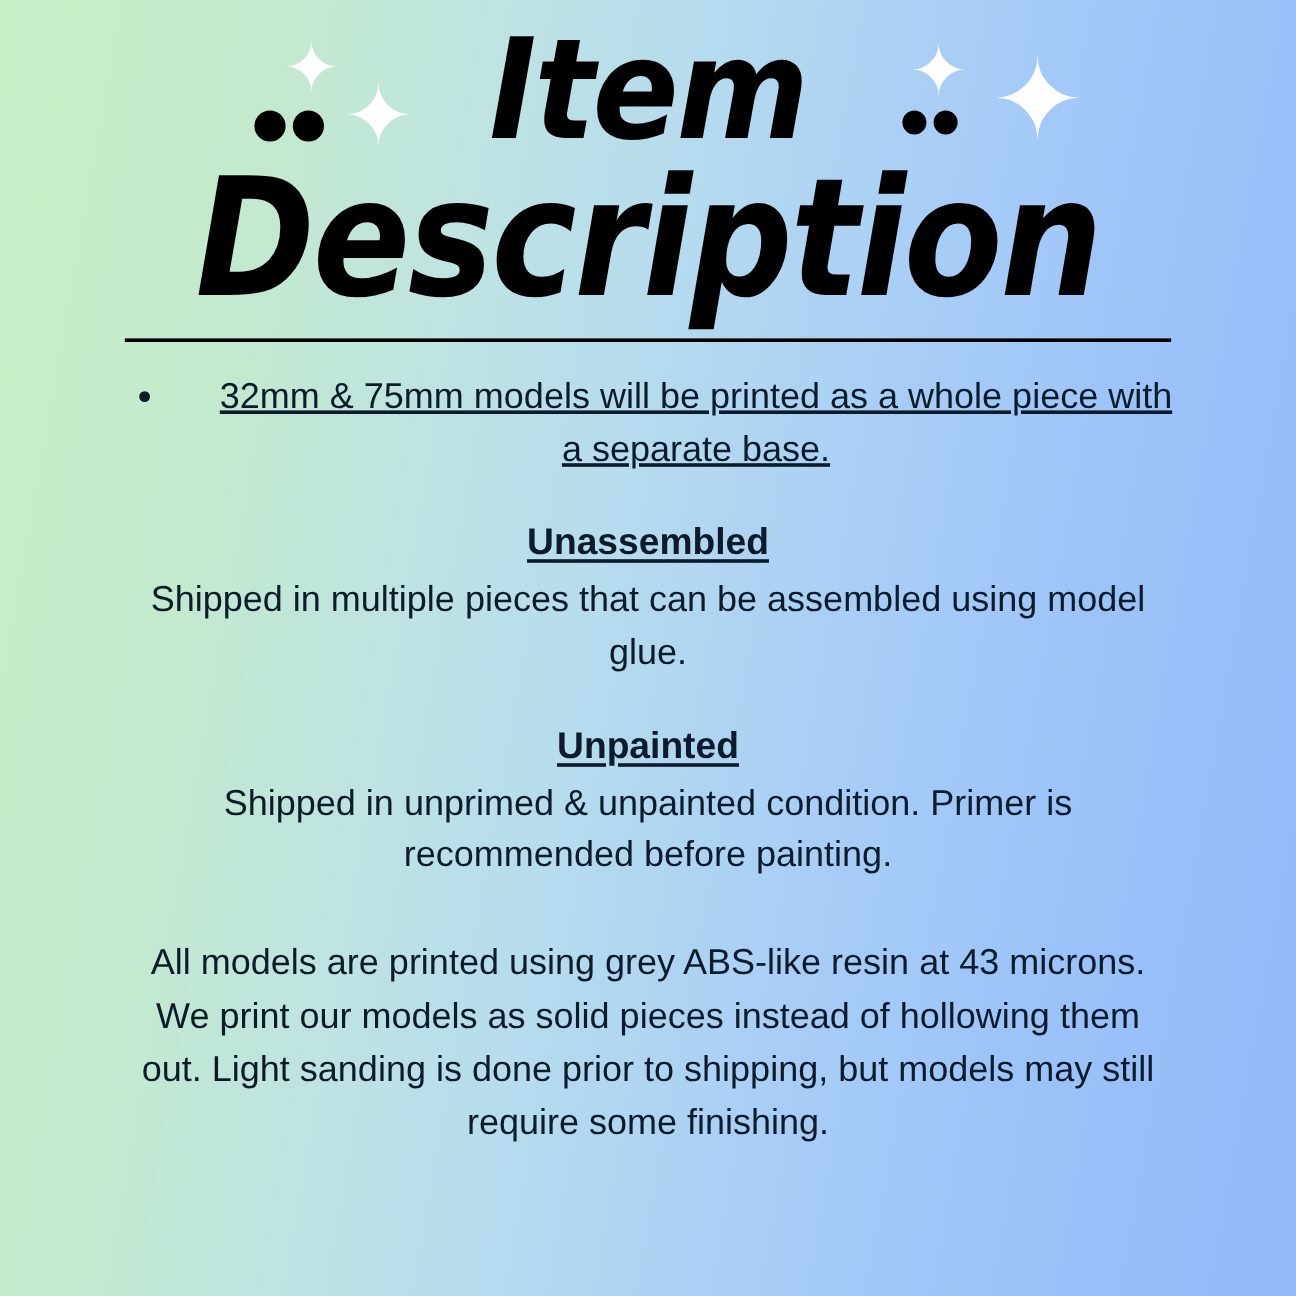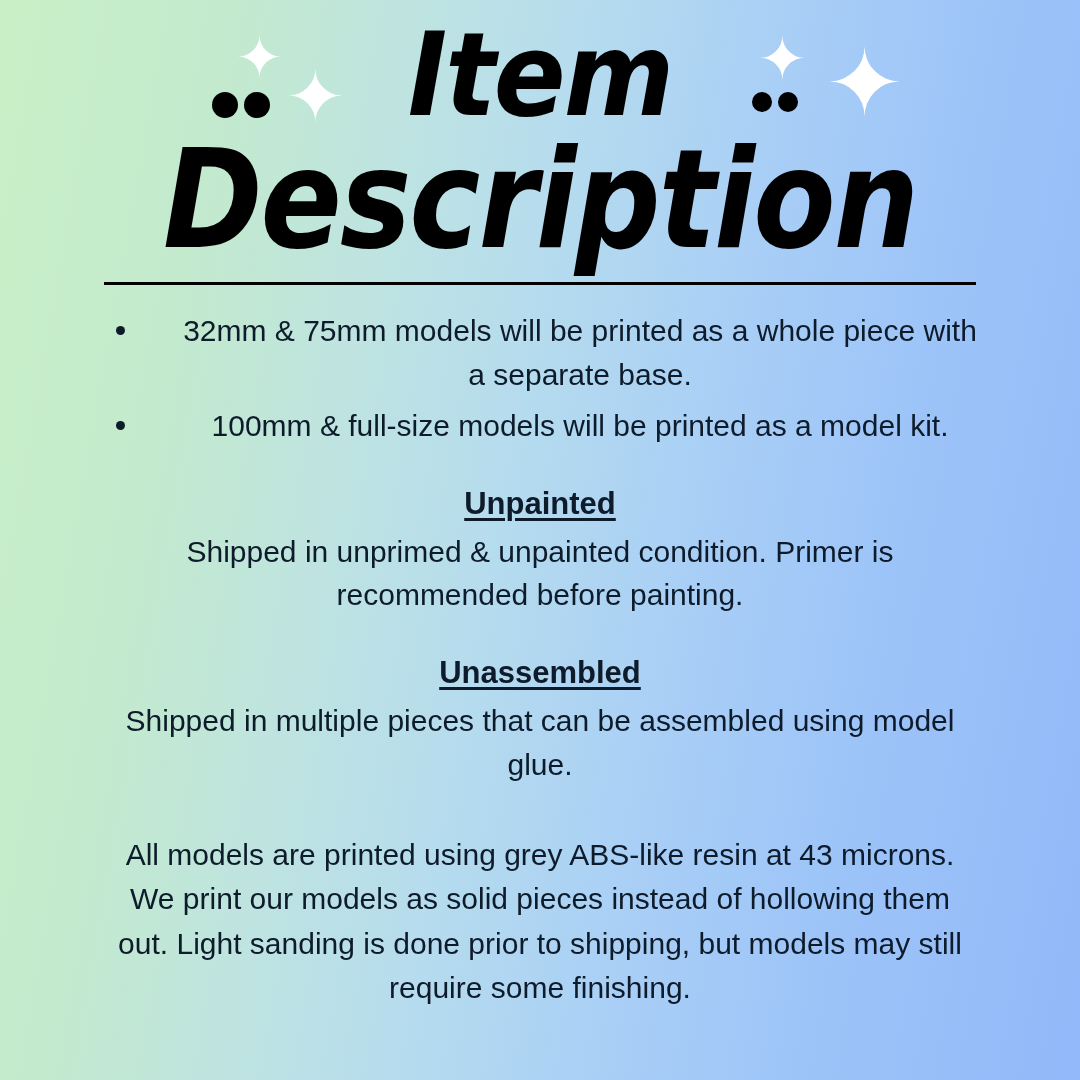--- a/index.html
+++ b/index.html
@@ -92,20 +92,21 @@
     padding: 14px 60px 0 60px;
     color: #0d1b2a;
     font-size: 30px;
     line-height: 1.42;
     text-align: center;
   }
   ul.bullets {
     margin: 10px 0 0 0;
     padding: 0 0 0 80px;
     list-style: none;
+    text-decoration: underline;
   }
   ul.bullets li {
     position: relative;
     margin: 0 0 8px 0;
     padding: 0 34px;
     font-size: 30px;
     line-height: 1.45;
   }
   ul.bullets li::before {
     content: "";
@@ -164,28 +165,27 @@
     <div class="title-line title-line-1">Item</div>
     <div class="title-line title-line-2">Description</div>
   </div>
 
   <div class="divider"></div>
 
   <div class="content">
 
     <ul class="bullets">
       <li>32mm &amp; 75mm models will be printed as a whole piece with a separate base.</li>
-      <li>100mm &amp; full-size models will be printed as a model kit.</li>
     </ul>
+
+    <div class="section">
+      <div class="section-heading">Unassembled</div>
+      <div class="section-body">Shipped in multiple pieces that can be assembled using model glue.</div>
+    </div>
 
     <div class="section">
       <div class="section-heading">Unpainted</div>
       <div class="section-body">Shipped in unprimed &amp; unpainted condition. Primer is recommended before painting.</div>
-    </div>
-
-    <div class="section">
-      <div class="section-heading">Unassembled</div>
-      <div class="section-body">Shipped in multiple pieces that can be assembled using model glue.</div>
     </div>
 
     <div class="closing">All models are printed using grey ABS-like resin at 43 microns. We print our models as solid pieces instead of hollowing them out. Light sanding is done prior to shipping, but models may still require some finishing.</div>
   </div>
 </div>
 
 </body></html>

